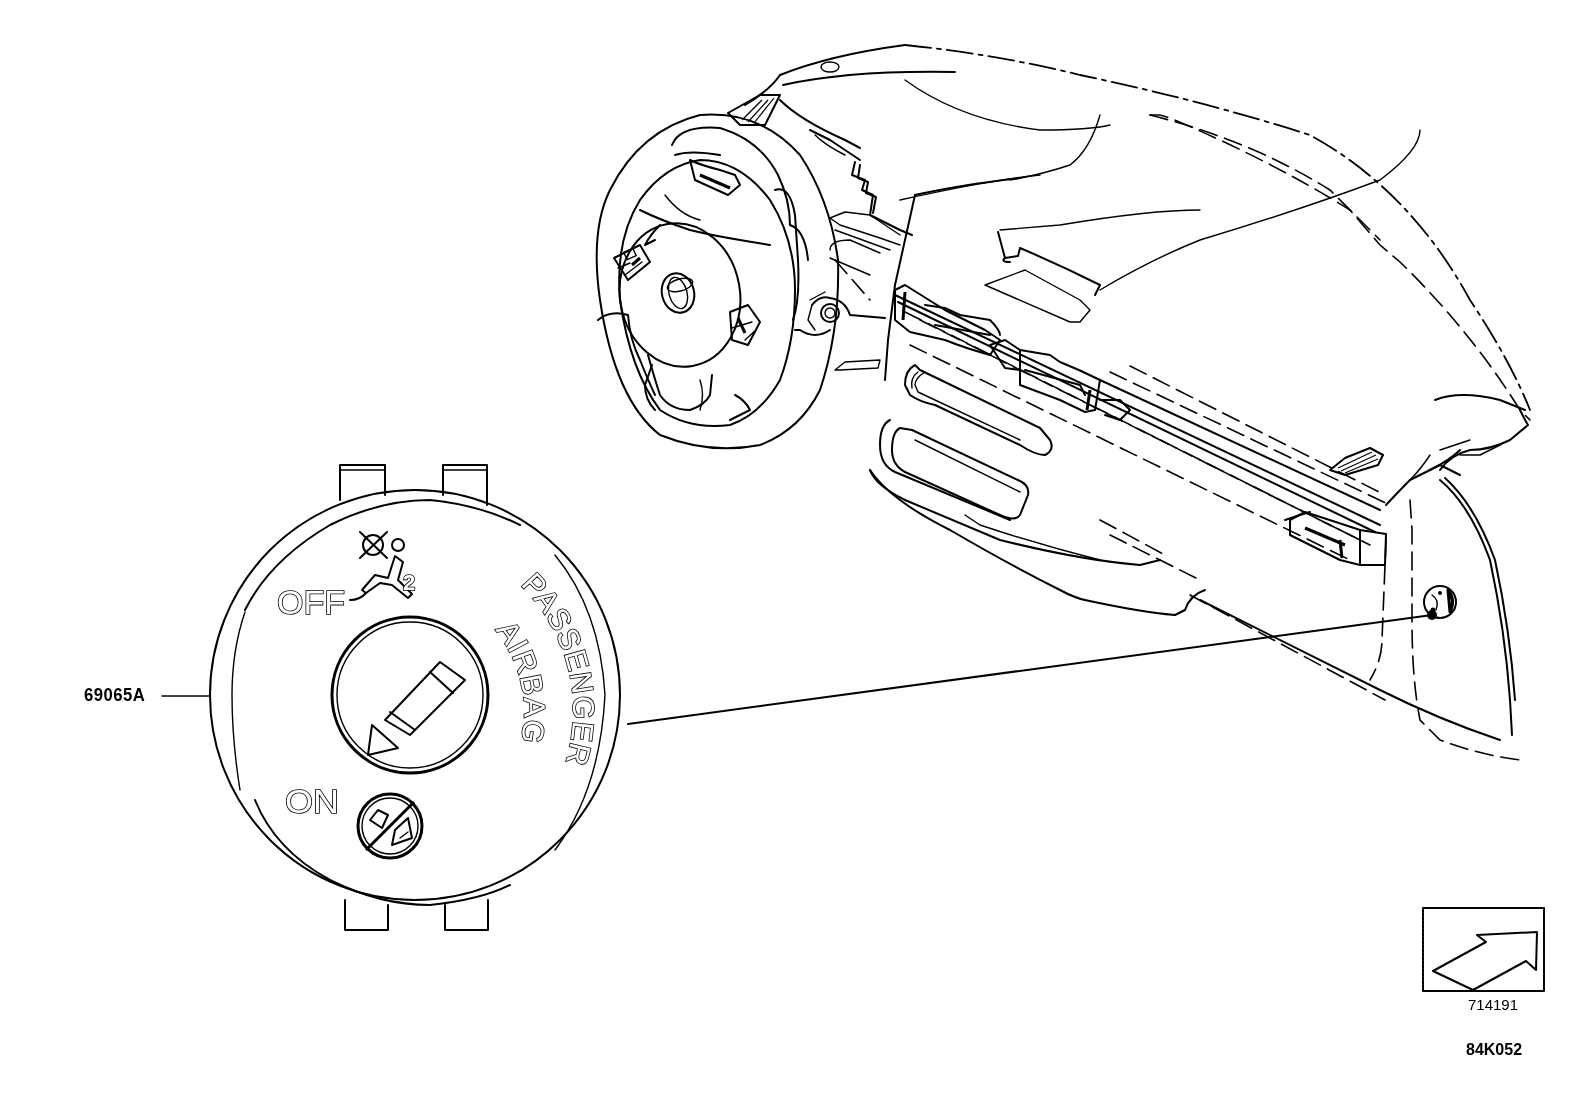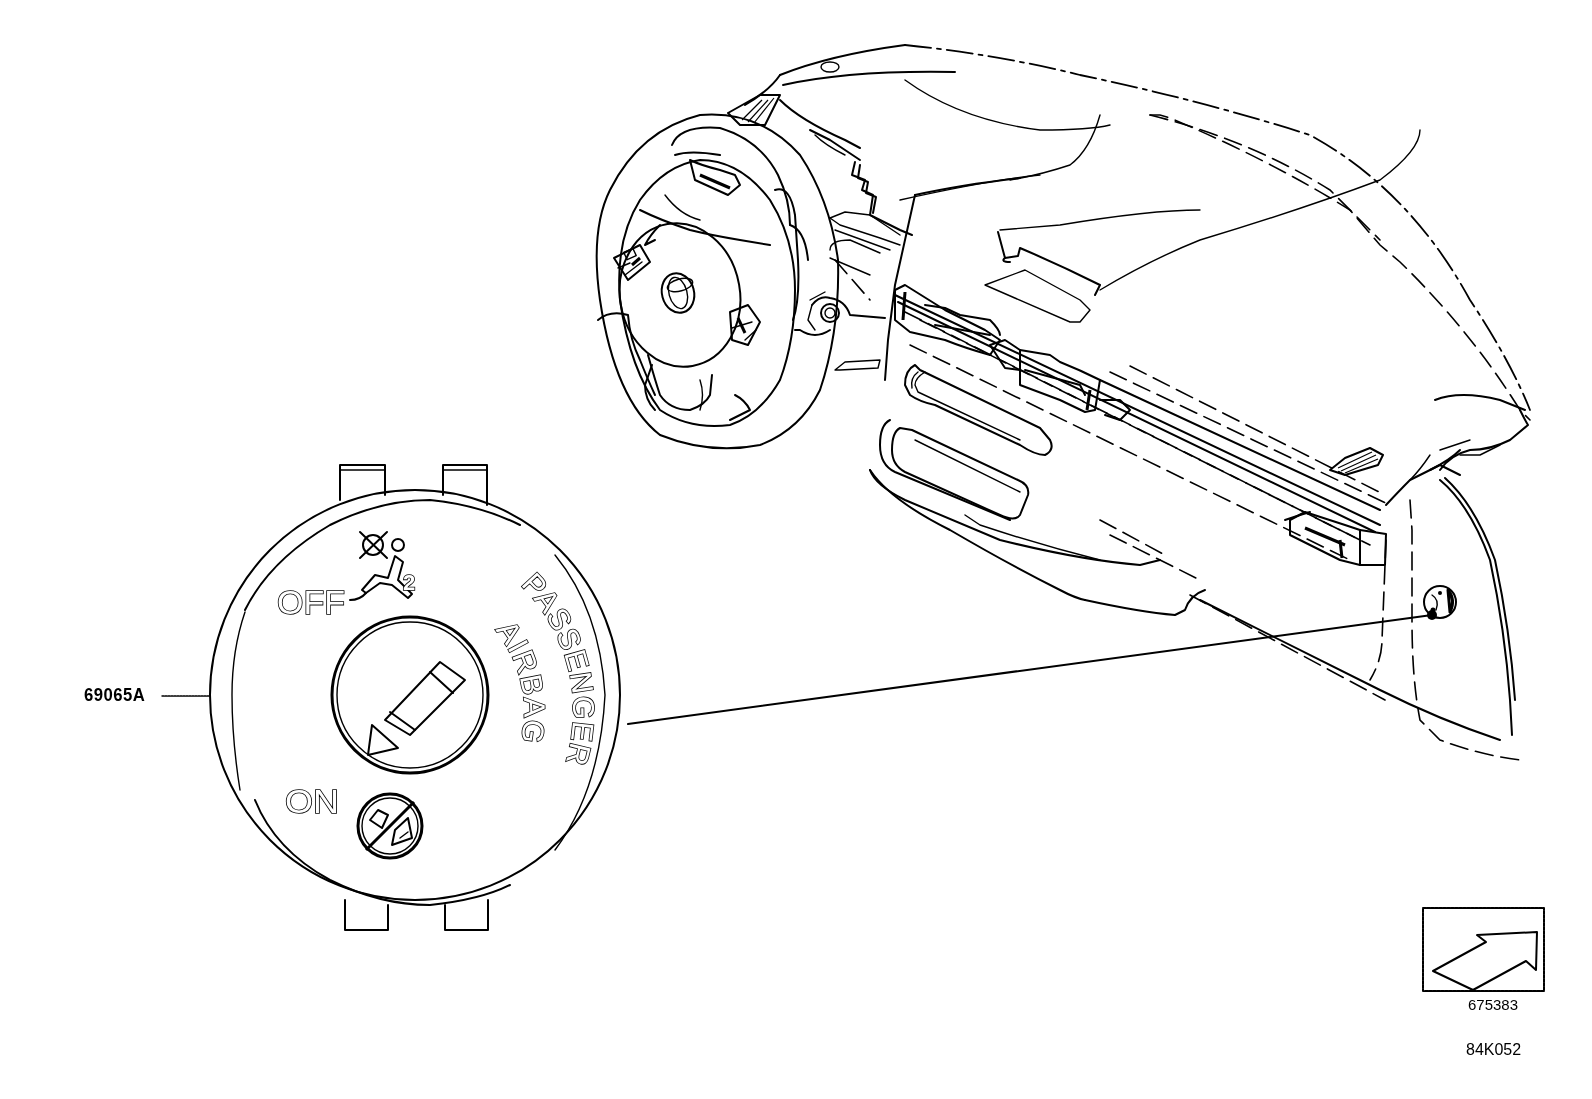--- a/index.html
+++ b/index.html
@@ -51,20 +51,21 @@
     }
     #ref-code {
       left: 1468px;
       top: 996px;
       font-size: 15px;
     }
     #figure-code {
       left: 1466px;
       top: 1041px;
       font-size: 16px;
+      font-weight: bold;
     }
   </style>
 </head>
 <body>
 
 <svg id="diagram" viewBox="0 0 1592 1099" xmlns="http://www.w3.org/2000/svg">
 
   <g>
 
     <path class="ln-dash" d="M905,45 Q1000,55 1080,75 Q1200,100 1310,135 Q1410,190 1470,300 Q1510,360 1530,410"></path>
@@ -311,14 +312,14 @@
 
   <g>
     <rect class="ln" x="1423" y="908" width="121" height="83" stroke-dasharray="3 1"></rect>
     <g>
       <path class="ln" d="M1433,971 L1486,942 L1477,935 L1537,932 L1536,970 L1526,961 L1473,990 Z"></path>
     </g>
   </g>
 </svg>
 
 <div class="label" id="part-callout">69065A</div>
-<div class="label" id="ref-code">675383</div>
+<div class="label" id="ref-code">714191</div>
 <div class="label" id="figure-code">84K052</div>
 
 </body></html>

